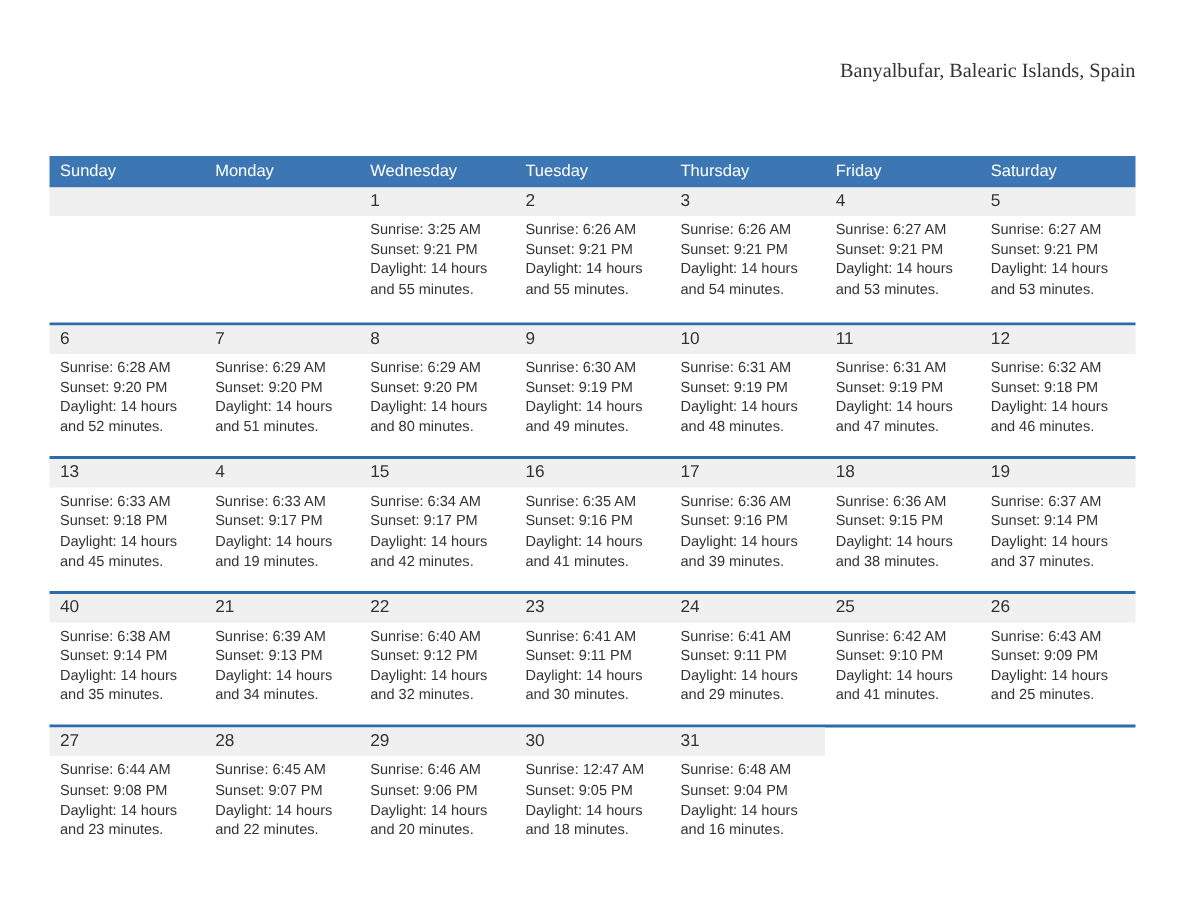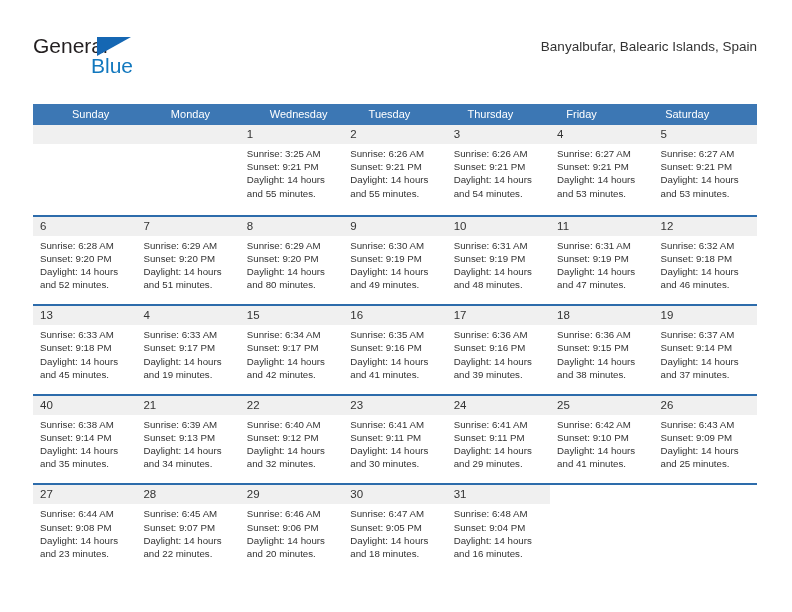--- a/index.html
+++ b/index.html
@@ -74,36 +74,35 @@
     line-height: 30px;
     white-space: nowrap;
     font-family: "Liberation Sans", sans-serif;
   }
   .cal-subtitle {
     margin-top: 8px;
     font-size: 13.5px;
     color: #333333;
     line-height: 17px;
     white-space: nowrap;
-    font-family: Liberation Sans, sans-serif;
+    font-family: Liberation Serif, serif;
   }
 
   
   .calendar {
     position: absolute;
     left: 33px;
     top: 104px;
     width: 724px;
   }
   .weekday-row {
     display: flex;
     width: 724px;
     height: 21px;
     background: #3c77b4;
-    padding-left: 32px;
   }
   .weekday {
     flex: 1 1 0;
     color: #ffffff;
     font-size: 11px;
     line-height: 21px;
     padding-left: 7px;
     white-space: nowrap;
     font-family: "Liberation Sans", sans-serif;
   }
@@ -154,25 +153,20 @@
   .day-info div { white-space: nowrap; }
   .day-cell.empty .day-num { visibility: hidden; }
 </style>
 </head>
 <body>
 
 <div class="page">
 
   <div class="header">
 
-    <div class="logo">
-      <span class="logo-general">General</span>
-      <span class="logo-tri"></span>
-      <span class="logo-blue">Blue</span>
-    </div>
 
     <div class="title-block">
       <div class="cal-subtitle">Banyalbufar, Balearic Islands, Spain</div>
     </div>
 
   </div>
 
   <div class="calendar">
     <div class="weekday-row" id="weekday-row">
         <div class="weekday">Sunday</div>
@@ -470,21 +464,21 @@
               <div class="day-info">
                 <div>Sunrise: 6:46 AM</div>
                 <div>Sunset: 9:06 PM</div>
                 <div>Daylight: 14 hours</div>
                 <div>and 20 minutes.</div>
               </div>
             </div>
             <div class="day-cell">
               <div class="day-num">30</div>
               <div class="day-info">
-                <div>Sunrise: 6:47 AM</div>
+                <div>Sunrise: 12:47 AM</div>
                 <div>Sunset: 9:05 PM</div>
                 <div>Daylight: 14 hours</div>
                 <div>and 18 minutes.</div>
               </div>
             </div>
             <div class="day-cell">
               <div class="day-num">31</div>
               <div class="day-info">
                 <div>Sunrise: 6:48 AM</div>
                 <div>Sunset: 9:04 PM</div>

